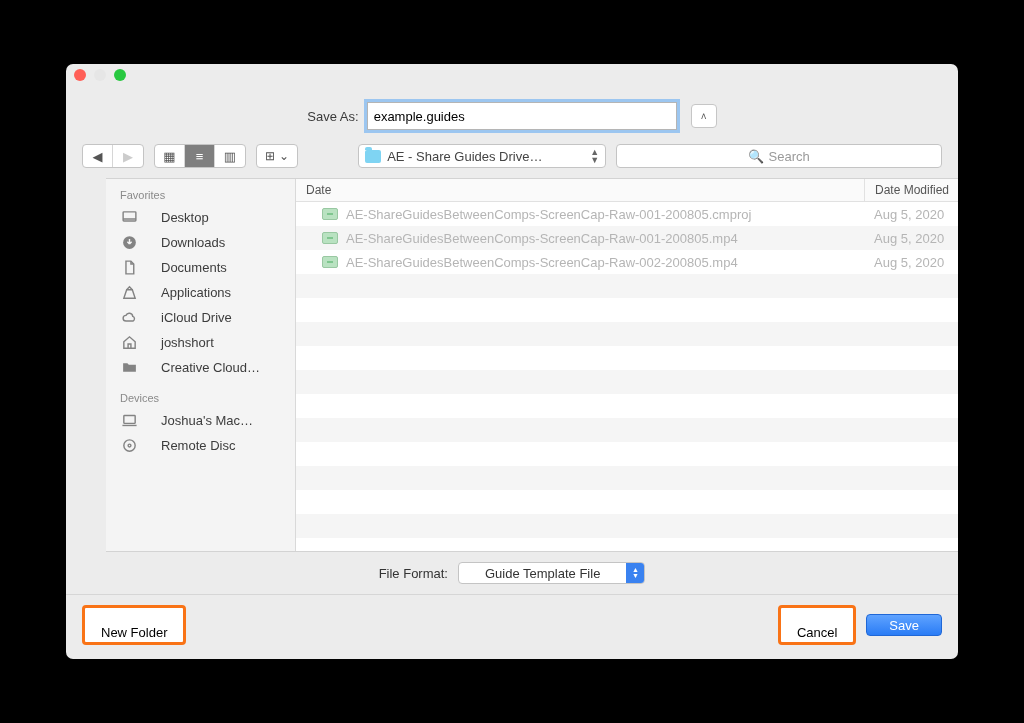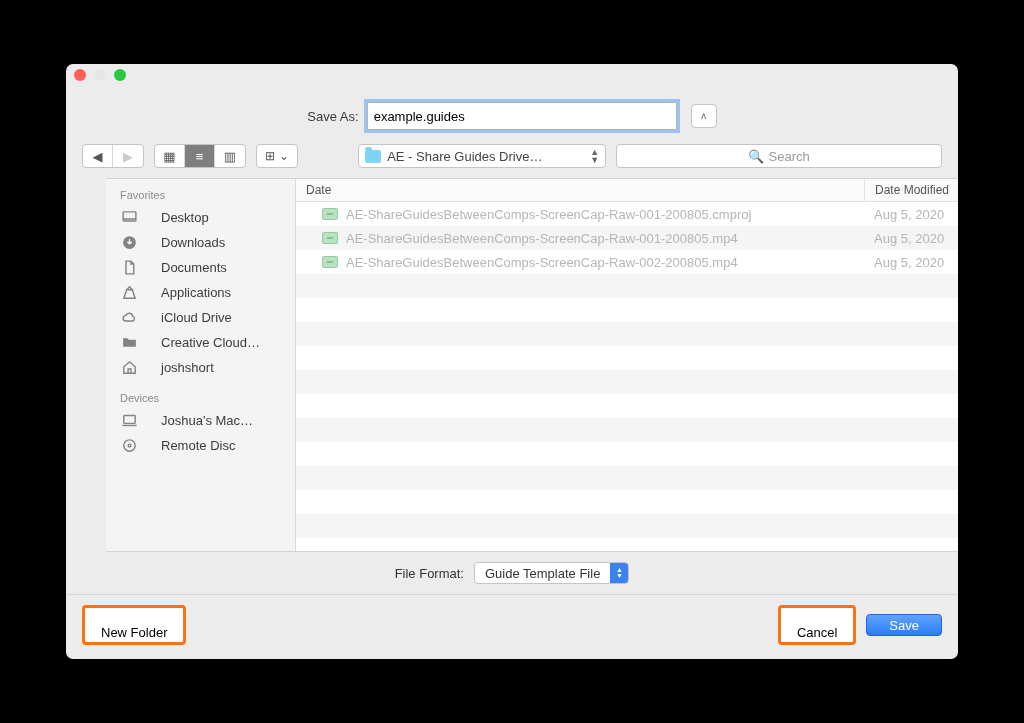--- a/index.html
+++ b/index.html
@@ -193,21 +193,21 @@
     border-bottom: 1px solid #d6d6d6;
   }
   .select {
     height: 22px;
     display: flex; align-items: center;
     border: 1px solid #c4c4c4;
     border-radius: 4px;
     background: #fff;
     overflow: hidden;
   }
-  .select .val { padding: 0 10px; }
+  .select .val { padding: 0 26px; }
   .select .knob {
     width: 18px; height: 100%;
     background: #3a82f0;
     display: flex; flex-direction: column; align-items: center; justify-content: center;
     color: #fff; font-size: 7px; line-height: 6px;
   }
   .footer {
     display: flex; align-items: center;
     padding: 10px 16px 14px;
     gap: 10px;
@@ -328,34 +328,34 @@
       <div class="fav">
         <span class="icon">
             <svg viewBox="0 0 24 24" fill="none" stroke="currentColor" stroke-width="2">
               <path d="M7 17a4 4 0 010-8 5 5 0 019.6 1.5A3.5 3.5 0 0117 17H7z"></path>
             </svg>
           </span>
         <span>iCloud Drive</span>
       </div>
       <div class="fav">
         <span class="icon">
+            <svg viewBox="0 0 24 24" fill="none" stroke="currentColor" stroke-width="2">
+              <path d="M4 11l8-7 8 7v9H4z"></path>
+              <path d="M10 20v-6h4v6"></path>
+            </svg>
+          </span>
+        <span>joshshort</span>
+      </div>
+      <div class="fav">
+        <span class="icon">
             <svg viewBox="0 0 24 24" fill="currentColor">
               <path d="M3 6h6l2 2h10v10H3z"></path>
             </svg>
           </span>
         <span>Creative Cloud…</span>
-      </div>
-      <div class="fav">
-        <span class="icon">
-            <svg viewBox="0 0 24 24" fill="none" stroke="currentColor" stroke-width="2">
-              <path d="M4 11l8-7 8 7v9H4z"></path>
-              <path d="M10 20v-6h4v6"></path>
-            </svg>
-          </span>
-        <span>joshshort</span>
       </div>
 
       <div class="sec-title" style="margin-top:10px">Devices</div>
       <div class="fav">
         <span class="icon">
             <svg viewBox="0 0 24 24" fill="none" stroke="currentColor" stroke-width="2">
               <rect x="4" y="5" width="16" height="11" rx="1"></rect>
               <path d="M2 19h20"></path>
             </svg>
           </span>

